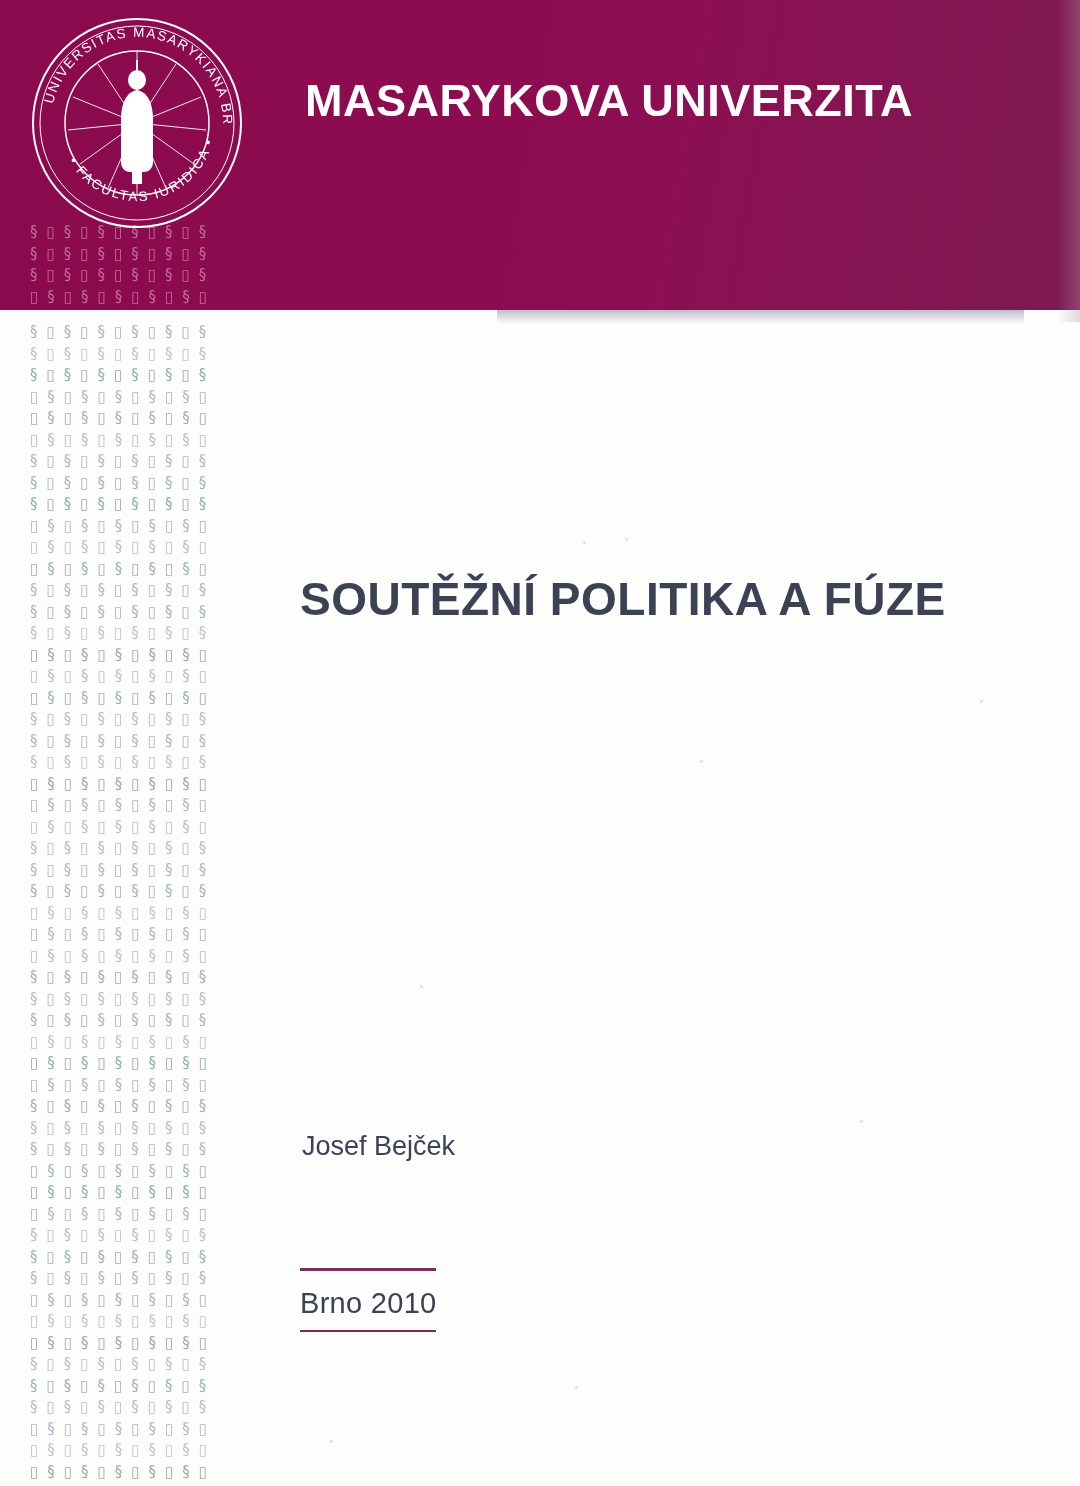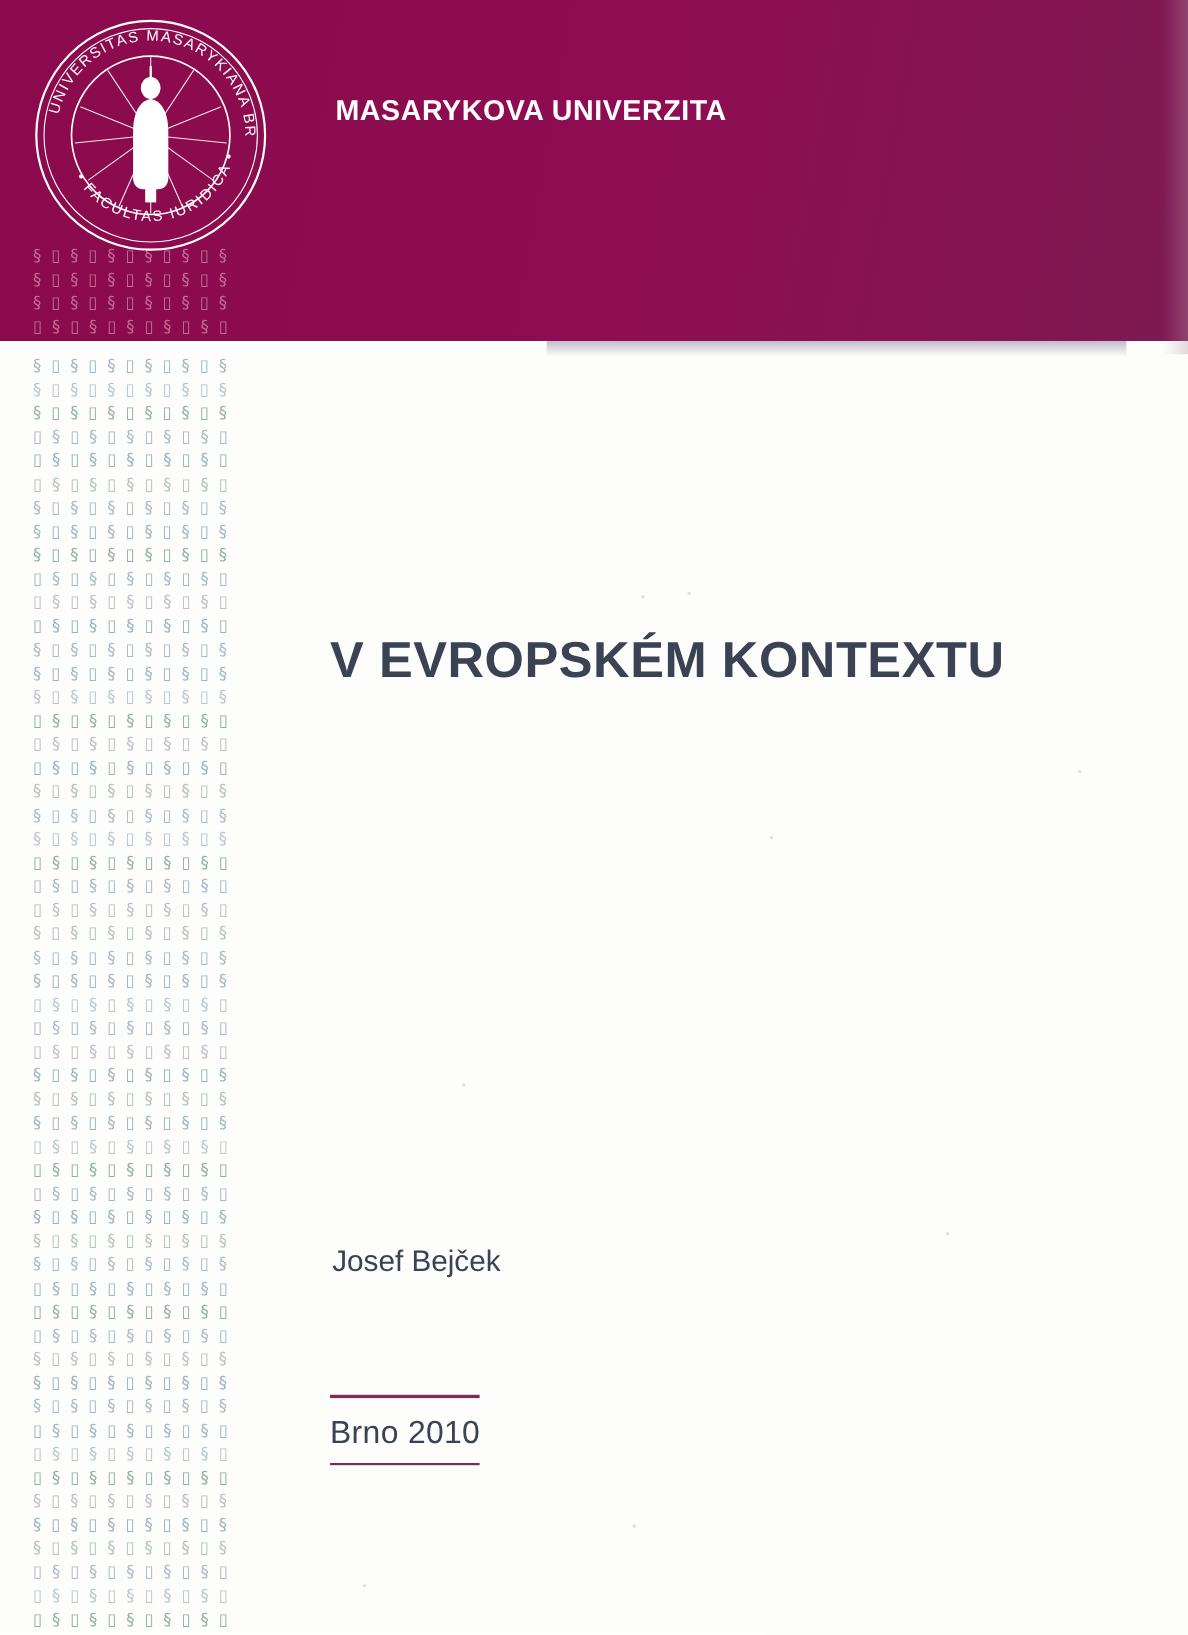--- a/index.html
+++ b/index.html
@@ -48,21 +48,21 @@
 
   
   .uni-text {
     position: absolute;
     left: 305px;
     top: 78px;
     color: #ffffff;
     letter-spacing: 0.5px;
   }
   .uni-text .line1 {
-    font-size: 26px;
+    font-size: 45px;
     line-height: 45px;
     font-weight: 600;
   }
   .uni-text .line2 {
     font-size: 35px;
     line-height: 52px;
     font-weight: 600;
   }
 
   
@@ -272,21 +272,21 @@
       <div class="pat-row" style="color:#c2bcc8">§▯§▯§▯§▯§▯§</div>
       <div class="pat-row" style="color:#9ab3bd">§▯§▯§▯§▯§▯§</div>
       <div class="pat-row" style="color:#b0c3c0">§▯§▯§▯§▯§▯§</div>
       <div class="pat-row" style="color:#aab9c6">▯§▯§▯§▯§▯§▯</div>
       <div class="pat-row" style="color:#b9c6cf">▯§▯§▯§▯§▯§▯</div>
       <div class="pat-row" style="color:#8fb0a8">▯§▯§▯§▯§▯§▯</div>
       <div class="pat-row" style="color:#a8b8c8">§▯§▯§▯§▯§▯§</div>
     </div>
 
   <div class="title">
-    <div>V EVROPSKÉM KONTEXTU</div>
+    <div>SOUTĚŽNÍ POLITIKA A FÚZE</div>
   </div>
 
   <div class="author">Josef Bejček</div>
 
   <div class="imprint">
     <div class="rule"></div>
     <div class="place">Brno 2010</div>
     <div class="rule-bottom"></div>
   </div>
 

